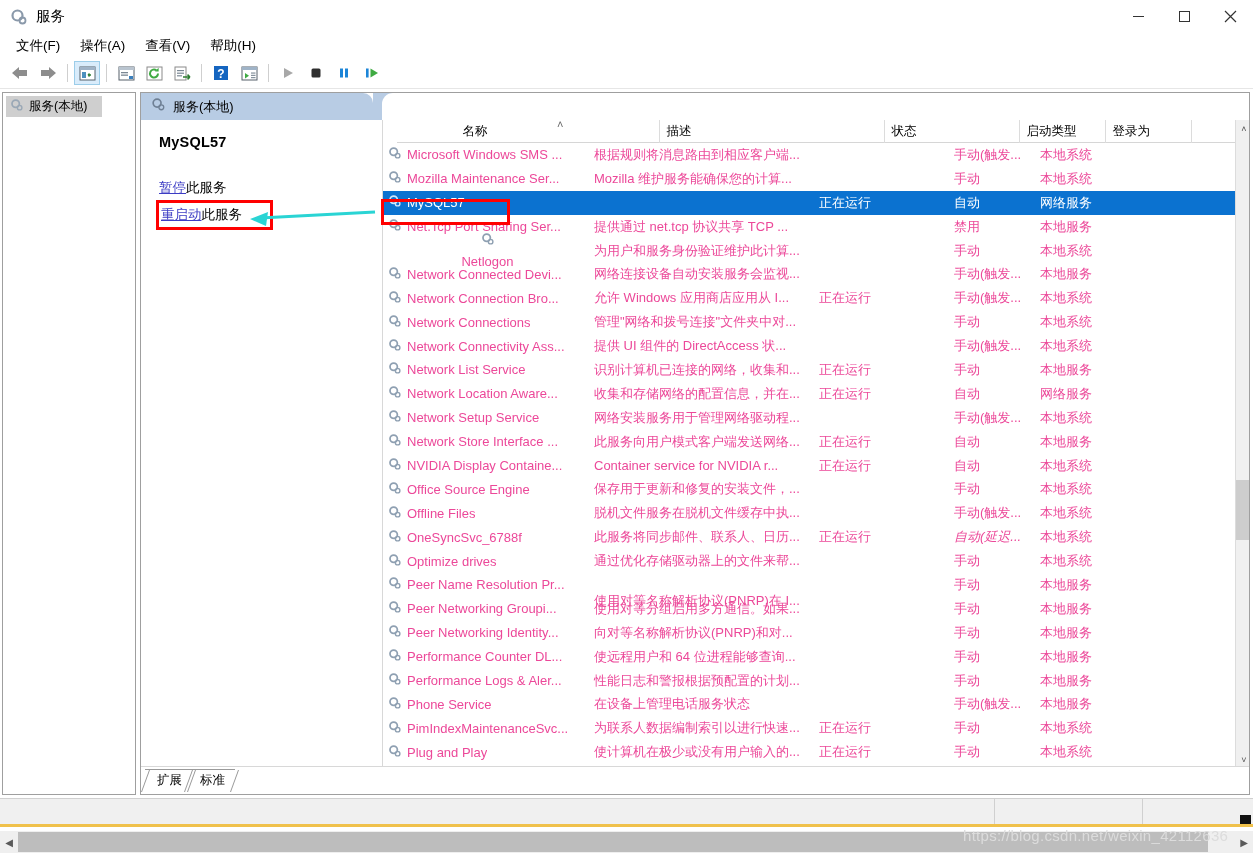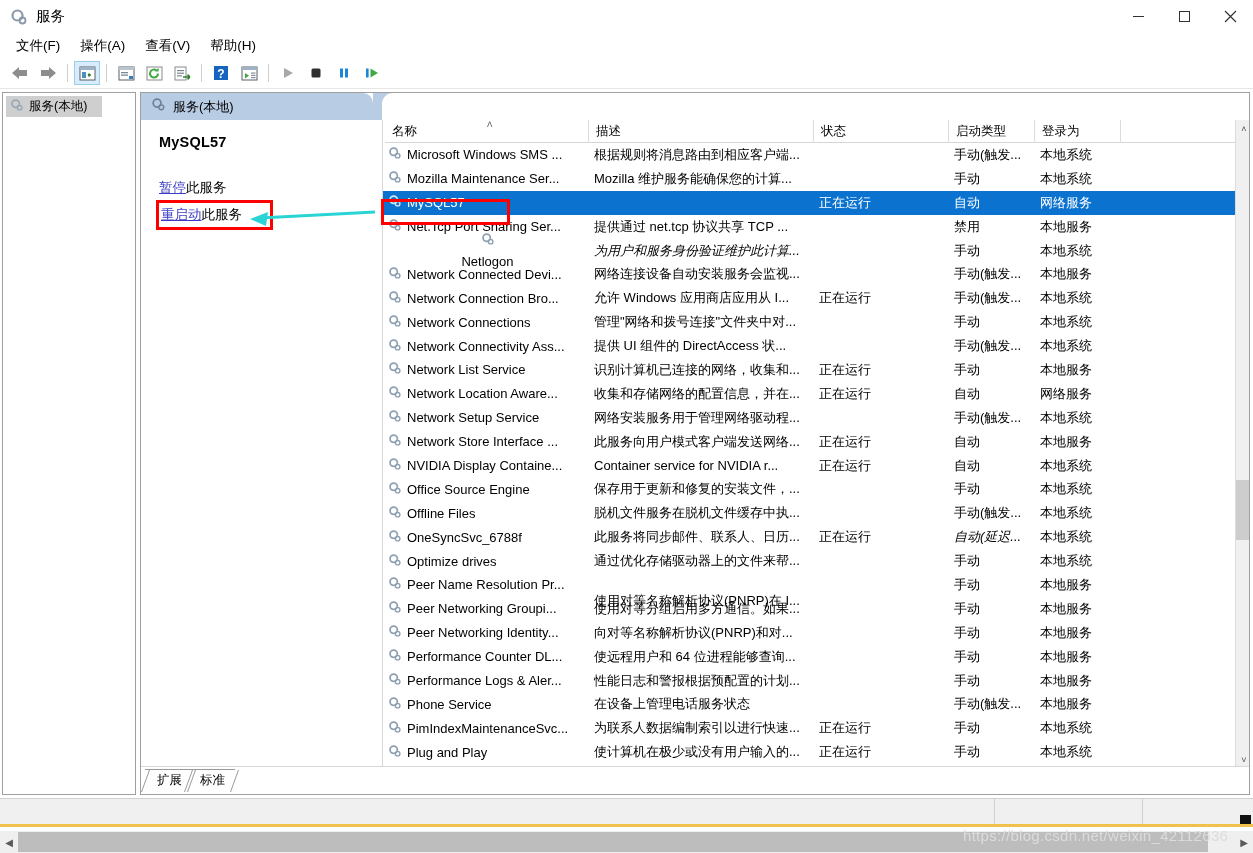--- a/index.html
+++ b/index.html
@@ -133,42 +133,43 @@
     margin-top: 2px;
   }
 
   
   .list-area {
     position: absolute; left: 241px; top: 27px; width: 869px; height: 648px;
     background: #ffffff;
     border-left: 1px solid #d8d8d8;
   }
   .col-head {
-    position: absolute; left: 2px; top: 0; width: 853px; height: 23px;
+    position: absolute; left: 14px; top: 0; width: 853px; height: 23px;
     display: flex; background: #ffffff;
     border-bottom: 1px solid #d6d6d6;
+    justify-content: center;
   }
   .ch {
     position: relative; height: 23px;
     font-size: 12.5px; color: #000;
     padding: 3px 0 0 7px;
     border-right: 1px solid #dcdcdc;
     white-space: nowrap;
   }
   .ch .sortmark {
     position: absolute; left: 50%; top: -2px;
     font-size: 11px; color: #666;
   }
   .rows {
     position: absolute; left: 0; top: 23px; width: 853px; height: 625px;
     overflow: hidden;
   }
   .row {
     display: flex; height: 23.9px; align-items: center;
-    font-size: 13px; color: #000000;
+    font-size: 13px; color: #ec4899;
   }
   .row.selected { background: #0b72d0; color: #ffffff; }
   .cell { padding-left: 7px; white-space: nowrap; overflow: hidden; }
   .cell.name { display: flex; align-items: center; gap: 5px; padding-left: 5px; }
   .cell.name .txt { overflow: hidden; text-overflow: clip; white-space: nowrap; }
 
   
   .vscroll {
     position: absolute; right: 0; top: 0; width: 16px; height: 648px;
     background: #f0f0f0; border-left: 1px solid #dcdcdc;
@@ -484,21 +485,21 @@
             <div class="cell" style="width: 86px;">本地服务</div>
           </div>
           <div class="row">
             <div class="cell name" style="width: 204px; flex-direction: column;">
               <span><svg width="14" height="14" viewBox="0 0 16 16">
                   <circle cx="6.5" cy="6.5" r="4.2" fill="none" stroke="#8fa0b2" stroke-width="2"></circle>
                   <circle cx="11" cy="11" r="2.6" fill="none" stroke="#8fa0b2" stroke-width="1.6"></circle>
                 </svg></span>
               <span class="txt">Netlogon</span>
             </div>
-            <div class="cell" style="width: 225px; font-style: italic;">为用户和服务身份验证维护此计算...</div>
+            <div class="cell" style="width: 225px;">为用户和服务身份验证维护此计算...</div>
             <div class="cell" style="width: 135px;"></div>
             <div class="cell" style="width: 86px;">手动</div>
             <div class="cell" style="width: 86px;">本地系统</div>
           </div>
           <div class="row">
             <div class="cell name" style="width: 204px;">
               <span><svg width="14" height="14" viewBox="0 0 16 16">
                   <circle cx="6.5" cy="6.5" r="4.2" fill="none" stroke="#8fa0b2" stroke-width="2"></circle>
                   <circle cx="11" cy="11" r="2.6" fill="none" stroke="#8fa0b2" stroke-width="1.6"></circle>
                 </svg></span>

